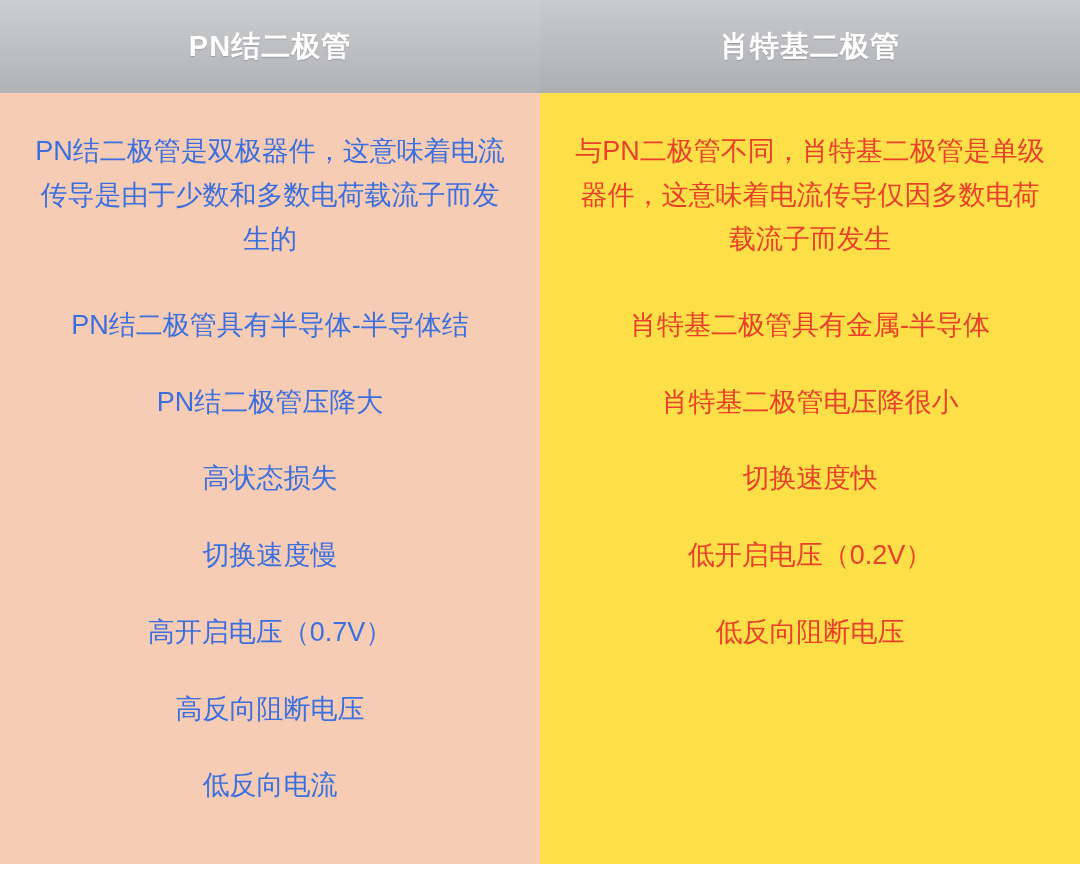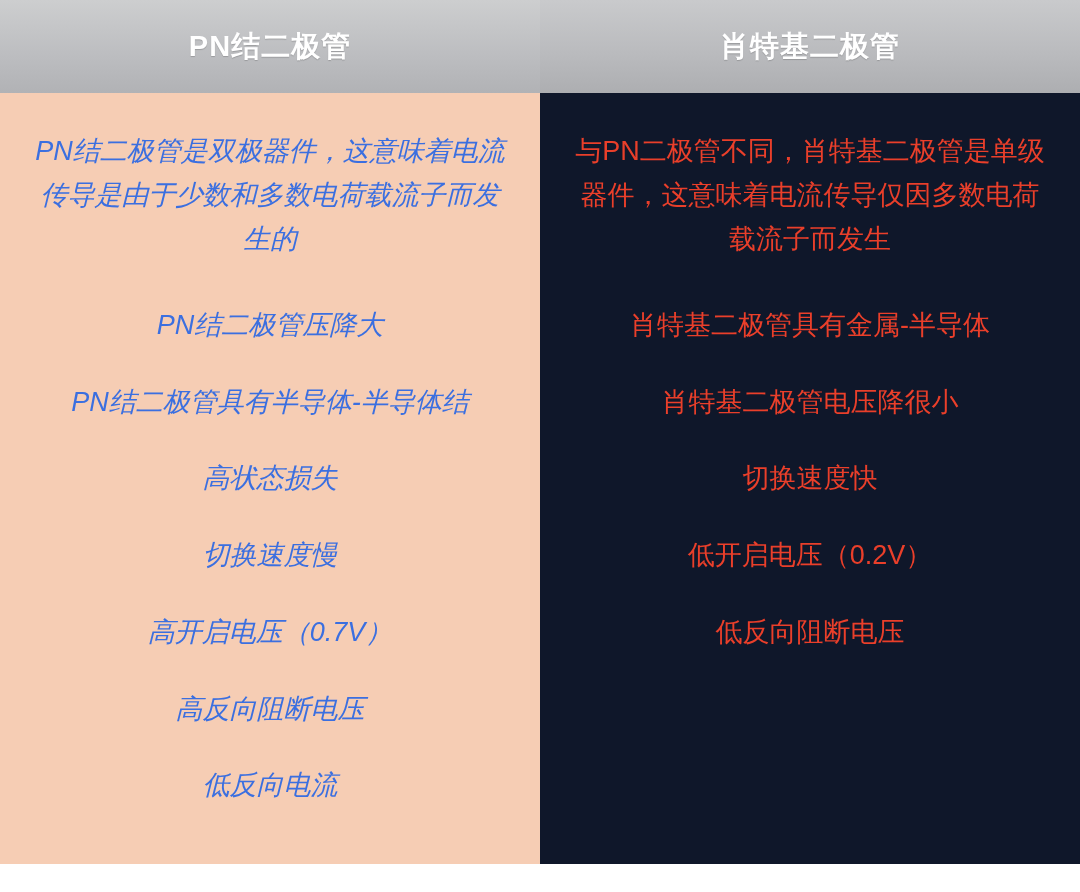--- a/index.html
+++ b/index.html
@@ -45,24 +45,23 @@
   }
   .col {
     flex: 1 1 50%;
     display: flex;
     flex-direction: column;
     box-sizing: border-box;
     padding: 18px 34px 10px 34px;
   }
   .col-left {
     background: #f6cdb4;
-    font-style: italic;
   }
   .col-right {
-    background: #0f172a;
+    background: #fde047;
   }
   .entry {
     text-align: center;
     line-height: 1.62;
     font-size: 27px;
   }
   .col-left .entry {
     color: #3b6fe0;
   }
   .col-right .entry {
@@ -86,22 +85,22 @@
 
   <div class="header-row">
     <div class="header-cell left">PN结二极管</div>
     <div class="header-cell right">肖特基二极管</div>
   </div>
 
   <div class="body-row">
 
     <div class="col col-left">
       <div class="entry para">PN结二极管是双极器件，这意味着电流传导是由于少数和多数电荷载流子而发生的</div>
+      <div class="entry line">PN结二极管具有半导体-半导体结</div>
       <div class="entry line">PN结二极管压降大</div>
-      <div class="entry line">PN结二极管具有半导体-半导体结</div>
       <div class="entry line">高状态损失</div>
       <div class="entry line">切换速度慢</div>
       <div class="entry line">高开启电压（0.7V）</div>
       <div class="entry line">高反向阻断电压</div>
       <div class="entry line">低反向电流</div>
     </div>
 
     <div class="col col-right">
       <div class="entry para">与PN二极管不同，肖特基二极管是单级器件，这意味着电流传导仅因多数电荷载流子而发生</div>
       <div class="entry line">肖特基二极管具有金属-半导体</div>

